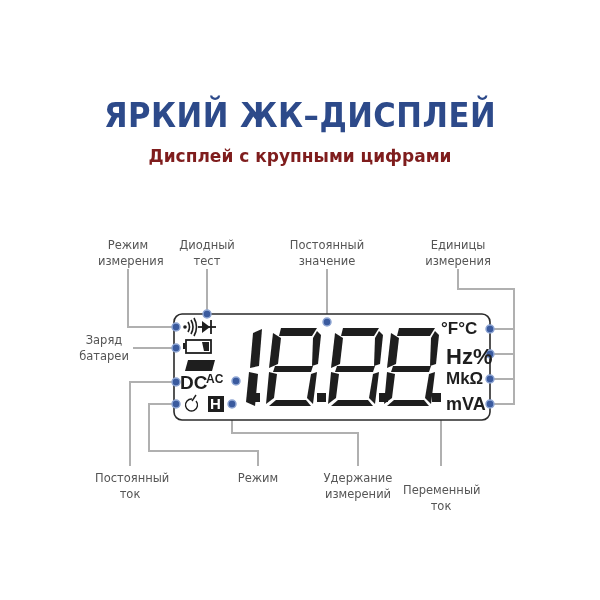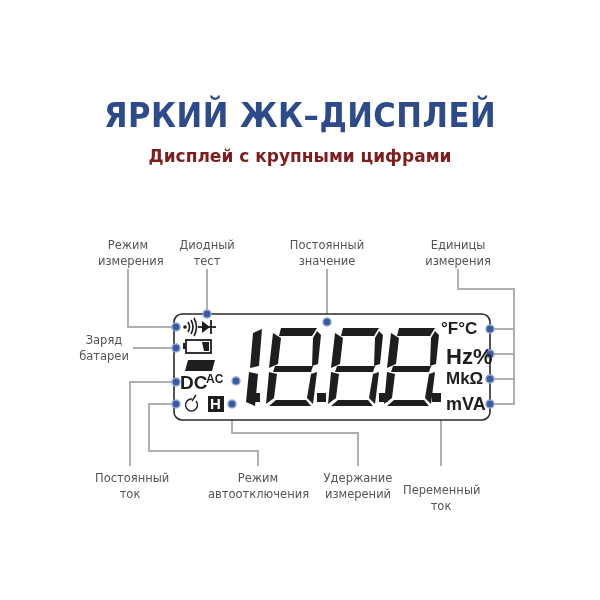--- a/index.html
+++ b/index.html
@@ -146,21 +146,20 @@
 <div class="lbl" style="left:76px;top:332px;width:56px;">
   <div>Заряд</div>
     <div>батареи</div>
 </div>
 <div class="lbl" style="left:95px;top:470px;width:70px;">
   <div>Постоянный</div>
     <div>ток</div>
 </div>
 <div class="lbl" style="left:208px;top:470px;width:100px;">
   <div>Режим</div>
-    <div>автоотключения</div>
 </div>
 <div class="lbl" style="left:318px;top:470px;width:80px;">
   <div>Удержание</div>
     <div>измерений</div>
 </div>
 <div class="lbl" style="left:403px;top:470px;width:76px;margin-top:12px;">
   <div>Переменный</div>
     <div>ток</div>
 </div>
 

